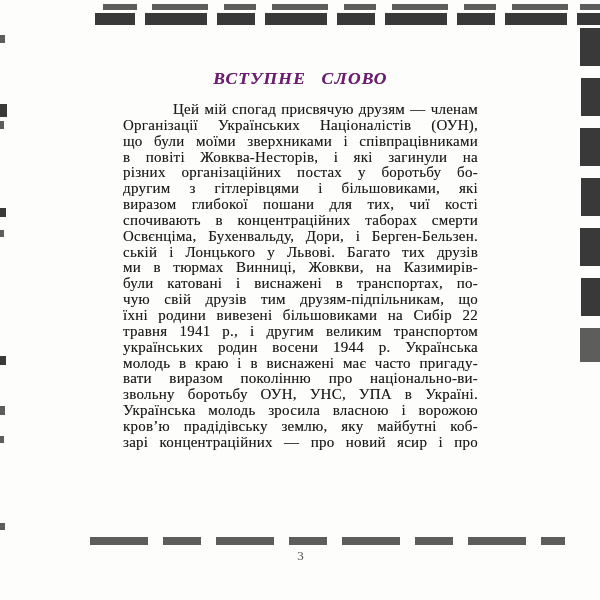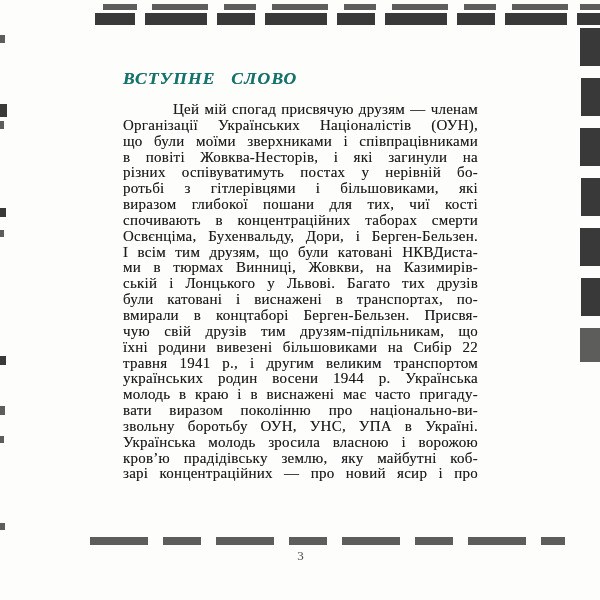--- a/index.html
+++ b/index.html
@@ -24,27 +24,27 @@
     opacity: 0.88;
   }
   .mark.soft { opacity: 0.72; }
   
   .title {
     position: absolute;
     left: 123px;
     top: 68px;
     width: 355px;
     margin: 0;
-    text-align: left;
+    text-align: center;
     font-size: 17.5px;
     font-weight: bold;
     font-style: italic;
     letter-spacing: 1.2px;
     word-spacing: 10px;
-    color: #0f766e;
+    color: #701a75;
     text-shadow: 0 0 0.5px rgba(24,24,24,0.55);
   }
   
   .body-text {
     position: absolute;
     left: 123px;
     top: 102px;
     width: 355px;
     color: #1c1c1c;
     font-size: 15px;
@@ -133,30 +133,28 @@
     <i class="mark soft" style="left:0; top:523px; width:5px; height:7px;"></i>
   </div>
 
   <h1 class="title">ВСТУПНЕ СЛОВО</h1>
 
   <div class="body-text">
     <div class="line indent">Цей мій спогад присвячую друзям — членам</div>
     <div class="line">Організації Українських Націоналістів (ОУН),</div>
     <div class="line">що були моїми зверхниками і співпрацівниками</div>
     <div class="line">в повіті Жовква-Несторів, і які загинули на</div>
-    <div class="line">різних оспівуватимуть постах у нерівній бо-</div>
-    <div class="line">ротьбі з гітлерівцями і більшовиками, які</div>
+    <div class="line">різних організаційних постах у боротьбу бо-</div>
+    <div class="line">другим з гітлерівцями і більшовиками, які</div>
     <div class="line">виразом глибокої пошани для тих, чиї кості</div>
     <div class="line">спочивають в концентраційних таборах смерти</div>
     <div class="line">Освєнціма, Бухенвальду, Дори, і Берген-Бельзен.</div>
-    <div class="line">І всім тим друзям, що були катовані НКВДиста-</div>
+    <div class="line">ській і Лонцького у Львові. Багато тих друзів</div>
     <div class="line">ми в тюрмах Винниці, Жовкви, на Казимирів-</div>
-    <div class="line">ській і Лонцького у Львові. Багато тих друзів</div>
     <div class="line">були катовані і виснажені в транспортах, по-</div>
-    <div class="line">вмирали в концтаборі Берген-Бельзен. Присвя-</div>
     <div class="line">чую свій друзів тим друзям-підпільникам, що</div>
     <div class="line">їхні родини вивезені більшовиками на Сибір 22</div>
     <div class="line">травня 1941 р., і другим великим транспортом</div>
     <div class="line">українських родин восени 1944 р. Українська</div>
     <div class="line">молодь в краю і в виснажені має часто пригаду-</div>
     <div class="line">вати виразом поколінню про національно-ви-</div>
     <div class="line">звольну боротьбу ОУН, УНС, УПА в Україні.</div>
     <div class="line">Українська молодь зросила власною і ворожою</div>
     <div class="line">кров’ю прадідівську землю, яку майбутні коб-</div>
     <div class="line">зарі концентраційних — про новий ясир і про</div>

